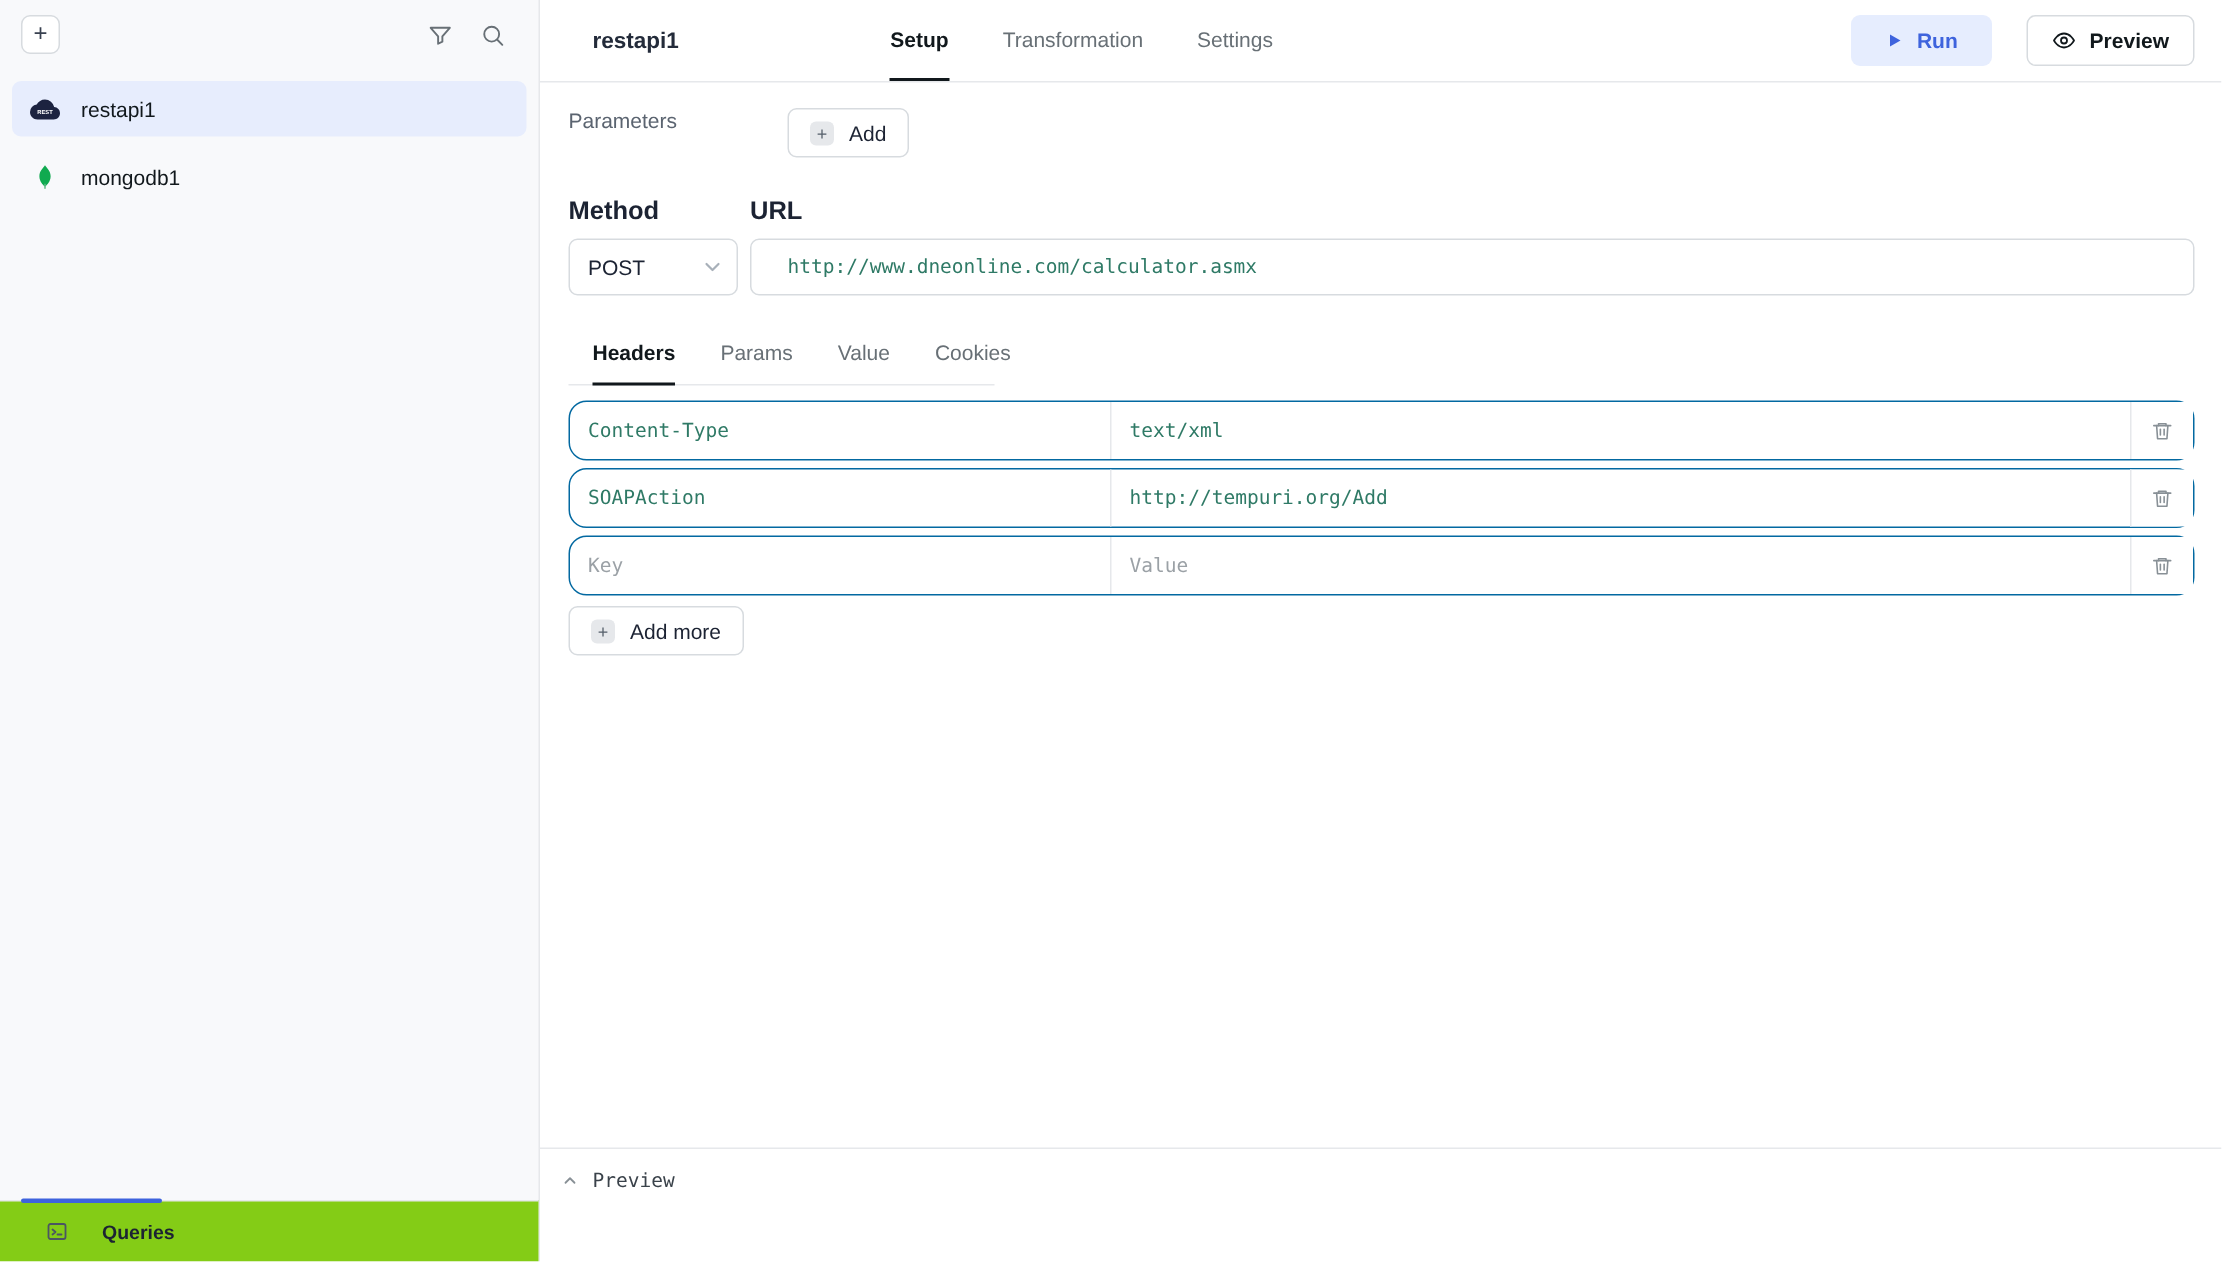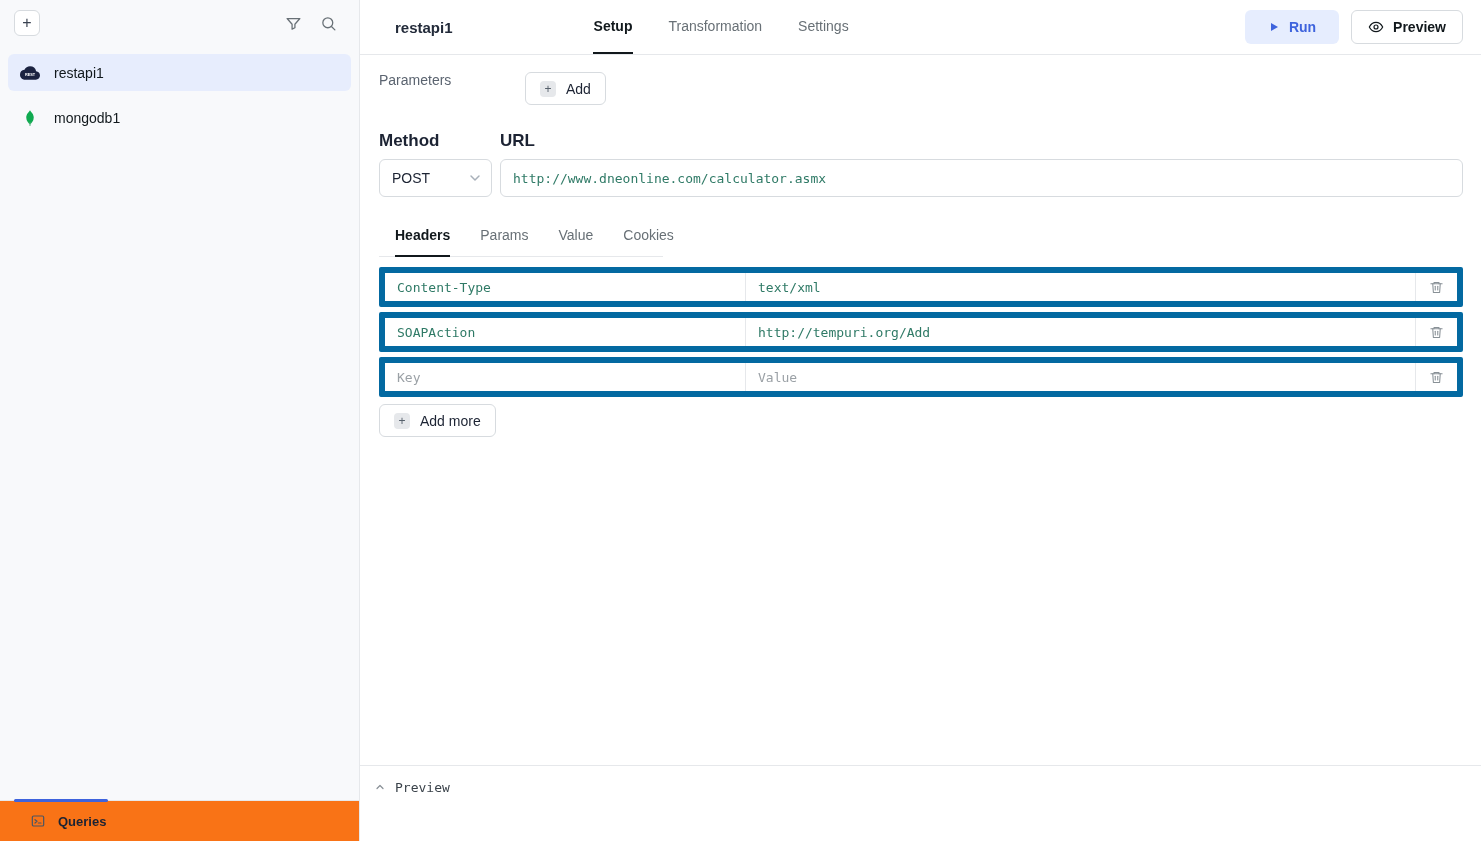--- a/index.html
+++ b/index.html
@@ -35,22 +35,22 @@
 
   .query-list { flex: 1; padding: 8px; display: flex; flex-direction: column; gap: 8px; overflow: hidden; }
   .query-item {
     height: 37px; display: flex; align-items: center; gap: 14px;
     padding: 0 12px; border-radius: 6px; cursor: pointer; color: #11181C;
   }
   .query-item.selected { background: var(--selected-bg, #E7EDFD); }
   .q-icon { width: 20px; height: 20px; display: flex; align-items: center; justify-content: center; }
 
   .sidebar-bottom {
-    height: 41px; border-top: 1px solid #E6E8EB; background: #f97316;
-    display: flex; align-items: center; padding-left: 30px; gap: 12px; position: relative;
+    height: 41px; border-top: 1px solid #E6E8EB; background: #84cc16;
+    display: flex; align-items: center; padding-left: 30px; gap: 22px; position: relative;
   }
   .active-panel-indicator {
     position: absolute; top: -2px; left: 14px; width: 94px; height: 3px;
     background: var(--accent, #3E63DD); border-radius: 2px;
   }
   .queries-label { font-weight: bold; font-size: 13px; color: #1C2333; }
 
   
   .main { flex: 1; display: flex; flex-direction: column; background: #fff; }
 
@@ -58,21 +58,21 @@
     height: 55px; min-height: 55px; border-bottom: 1px solid #E6E8EB;
     display: flex; align-items: stretch; padding: 0 18px 0 35px;
   }
   .page-title { align-self: center; font-size: 15px; font-weight: bold; color: #232B3A; }
   .header-tabs { display: flex; gap: 34px; margin-left: 140px; }
   .header-tab {
     display: flex; align-items: center; color: #687076; cursor: pointer;
     border-bottom: 2px solid transparent; padding: 0 1px; font-size: 14px;
   }
   .header-tab.active { color: #11181C; font-weight: bold; border-bottom-color: #11181C; }
-  .header-actions { margin-left: auto; align-self: center; display: flex; gap: 12px; border-radius: 11px; }
+  .header-actions { margin-left: auto; align-self: center; display: flex; gap: 23px; border-radius: 11px; }
   .run-btn {
     width: 94px; height: 34px; border: none; border-radius: 6px;
     background: var(--run-bg, #E6EDFE); color: var(--accent, #3E63DD);
     font-weight: bold; font-size: 14px; display: flex; align-items: center;
     justify-content: center; gap: 9px; cursor: pointer;
     font-family: "Liberation Sans", sans-serif;
   }
   .preview-btn {
     height: 34px; padding: 0 16px; border: 1px solid #D7DBDF; border-radius: 6px;
     background: #fff; color: #11181C; font-weight: bold; font-size: 14px;
@@ -100,37 +100,37 @@
   .field-label { font-size: 17px; font-weight: bold; color: #1C2333; margin-bottom: 8px; }
   .method-col { width: 113px; margin-right: 8px; }
   .method-select {
     width: 113px; height: 38px; border: 1px solid #D7DBDF; border-radius: 6px;
     background: #fff; display: flex; align-items: center; justify-content: space-between;
     padding: 0 8px 0 12px; cursor: pointer; font-size: 14px; color: #1C2333;
   }
   .url-col { flex: 1; }
   .url-input {
     height: 38px; border: 1px solid #D7DBDF; border-radius: 6px; background: #fff;
-    display: flex; align-items: center; padding: 0 12px;
+    display: flex; align-items: center; padding: 0 24px;
     font-size: 13px; color: var(--code, #2F7A66); cursor: text;
   }
 
   .sub-tabs {
     display: flex; gap: 30px; margin-top: 30px; width: 284px;
     border-bottom: 1px solid #E6E8EB; padding-left: 16px;
   }
   .sub-tab {
     padding-bottom: 12px; color: #687076; cursor: pointer; font-size: 14px;
     border-bottom: 2px solid transparent; margin-bottom: -1px;
   }
   .sub-tab.active { color: #11181C; font-weight: bold; border-bottom-color: #11181C; }
 
   .kv-table { margin-top: 10px; }
   .kv-row {
-    display: flex; height: 40px; border: 6px solid #0369a1; border-radius: 2px;
+    display: flex; height: 40px; border: 1px solid #0369a1; border-radius: 12px;
     background: #fff; margin-bottom: 5px;
   }
   .kv-key {
     width: 361px; border-right: 1px solid #E6E8EB;
     display: flex; align-items: center; padding: 0 12px;
     font-size: 13px; color: var(--code, #2F7A66); cursor: text;
   }
   .kv-val {
     flex: 1; display: flex; align-items: center; padding: 0 12px;
     font-size: 13px; color: var(--code, #2F7A66); cursor: text;

